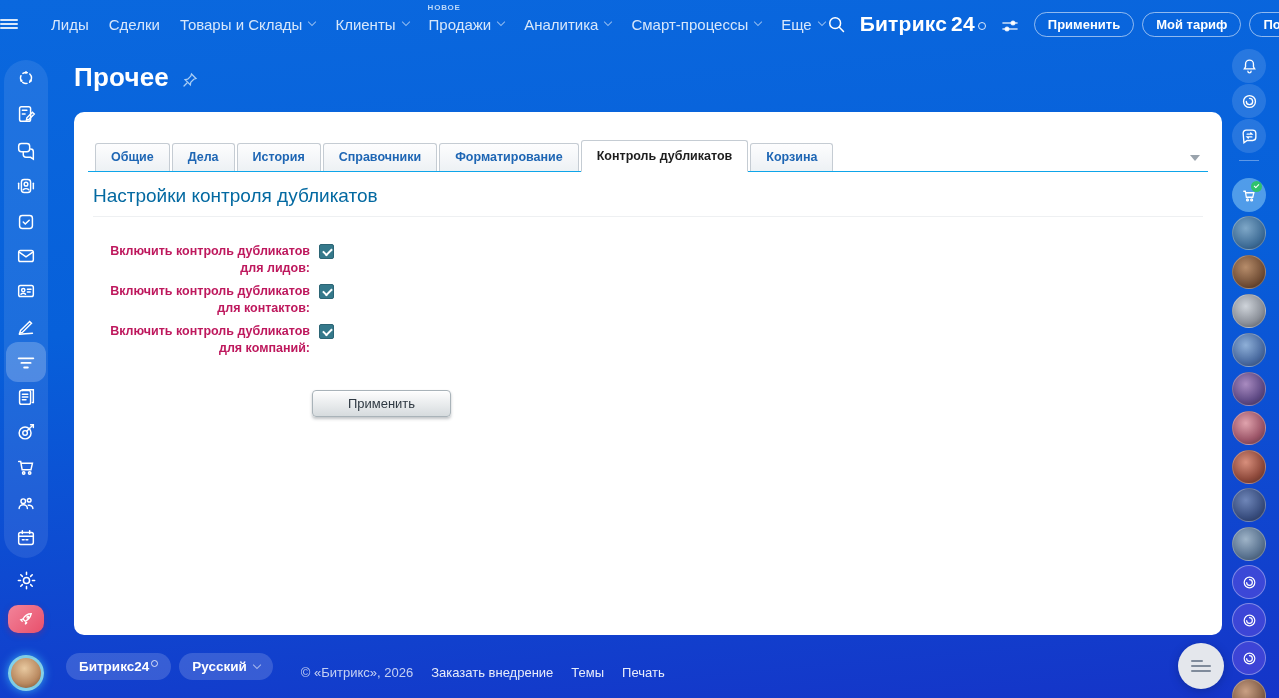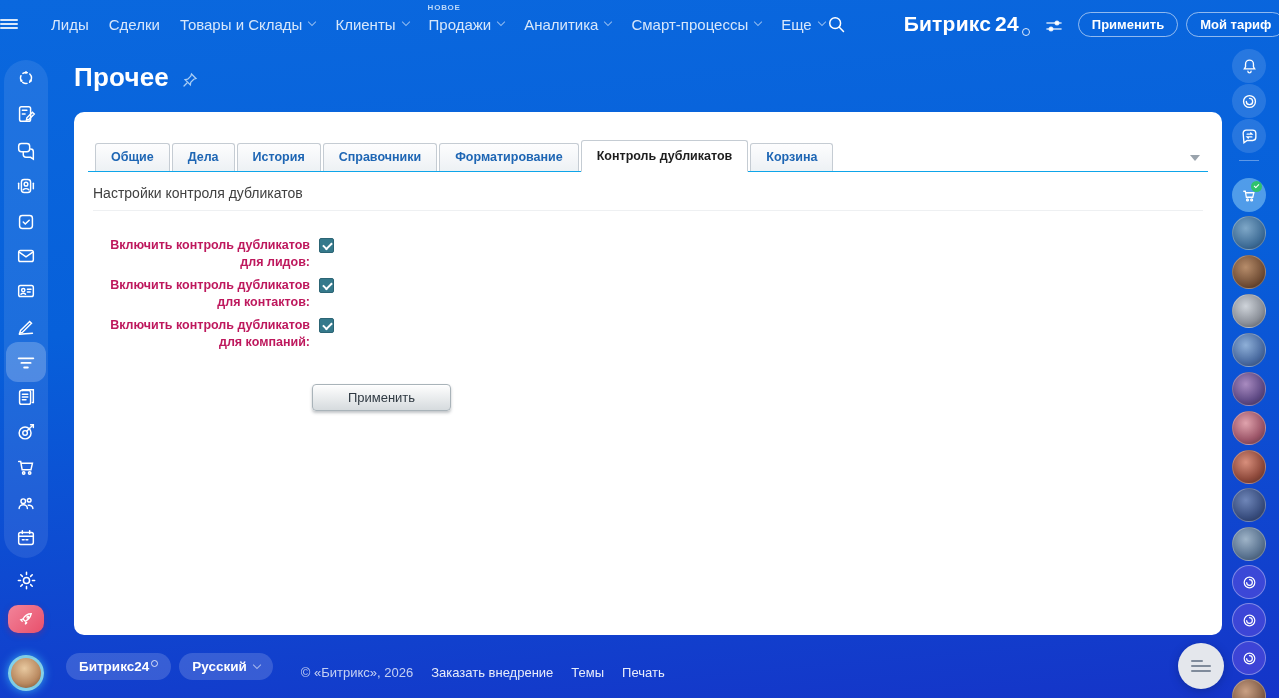--- a/index.html
+++ b/index.html
@@ -17,21 +17,21 @@
   .mainnav { display:flex; align-items:center; gap:18px; margin-left:32px; }
   .nav-item { position:relative; display:flex; align-items:center; color:#d7e7fb; font-size:15px;
     cursor:pointer; text-decoration:none; white-space:nowrap; padding:4px 1px; }
   .chev { width:6px; height:6px; border-right:1.5px solid rgba(255,255,255,.55);
     border-bottom:1.5px solid rgba(255,255,255,.55); transform:rotate(45deg);
     display:inline-block; margin-left:7px; margin-top:-4px; }
   .nav-badge { position:absolute; top:-9px; left:0; font-size:8px; letter-spacing:.8px;
     color:#bcd8f8; font-weight:700; }
   .topbar-right { margin-left:auto; display:flex; align-items:center; margin-right:10px; }
   .search-btn { margin-right:14px; cursor:pointer; display:flex; }
-  .logo { display:flex; align-items:flex-end; cursor:pointer; margin-right:10px;margin-left:44px; }
+  .logo { display:flex; align-items:center; cursor:pointer; margin-right:10px; }
   .logo b { font-size:21px; font-weight:700; color:#fff; letter-spacing:.2px; }
   .logo .num { margin-left:4px; }
   .logo-reg { width:8px; height:8px; border:1.3px solid rgba(255,255,255,.85); border-radius:50%;
     margin-left:3px; margin-top:3px; }
   .sliders-ic { margin:4px 16px 0 6px; cursor:pointer; display:flex; }
   .pill-btn { border:1px solid rgba(255,255,255,.55); border-radius:14px; padding:4px 13px;
     font-size:13px; font-weight:600; color:#fff; margin-right:8px; cursor:pointer;
     background:transparent; white-space:nowrap; }
   
   .leftrail { position:absolute; left:0; top:48px; width:52px; height:650px; }
@@ -53,21 +53,21 @@
   .tabs-row { position:relative; margin:28px 14px 0 14px; padding-left:7px;
     border-bottom:1px solid #0ea5e9; display:flex; align-items:flex-end; }
   .tab { height:28px; line-height:27px; padding:0 15px; margin-right:2px; font-size:12.5px;
     font-weight:600; color:#1e66b4; background:linear-gradient(#fdfdfe,#edf1f4);
     border:1px solid #c5ccd3; border-bottom:none; border-radius:3px 3px 0 0; cursor:pointer;
     white-space:nowrap; }
   .tab.active { height:32px; line-height:31px; background:#fff; color:#1d1d1d;
     margin-bottom:-1px; border-bottom:1px solid #fff; font-weight:600; }
   .tabs-caret { position:absolute; right:8px; bottom:10px; width:0; height:0; cursor:pointer;
     border-left:5px solid transparent; border-right:5px solid transparent; border-top:6px solid #9aa3ac; }
-  .section-title { margin:13px 19px 0 19px; font-size:14px; color:#404040; font-weight:400; }
+  .section-title { margin:13px 19px 0 19px; font-size:19px; color:#0369a1; font-weight:400; }
   .section-divider { margin:9px 19px 0 19px; border:none; border-top:1px solid #eef0f2; }
   .form-area { margin-top:26px; }
   .form-row { display:flex; align-items:flex-start; margin-bottom:6px; }
   .form-label { width:212px; margin-left:24px; text-align:right; font-size:12.5px; font-weight:700;
     color:#be185d; line-height:17px; }
   .checkbox { width:15px; height:15px; margin-left:9px; margin-top:1px; border-radius:2px;
     background:#35798b; border:1px solid #2c6575; position:relative; cursor:pointer; }
   .checkbox:after { content:""; position:absolute; left:3px; top:3px; width:7px; height:4px;
     border-left:2px solid #fff; border-bottom:2px solid #fff; transform:rotate(-45deg); }
   .apply-btn { margin:27px 0 0 238px; width:139px; height:27px; font-family:"Liberation Sans",sans-serif;

